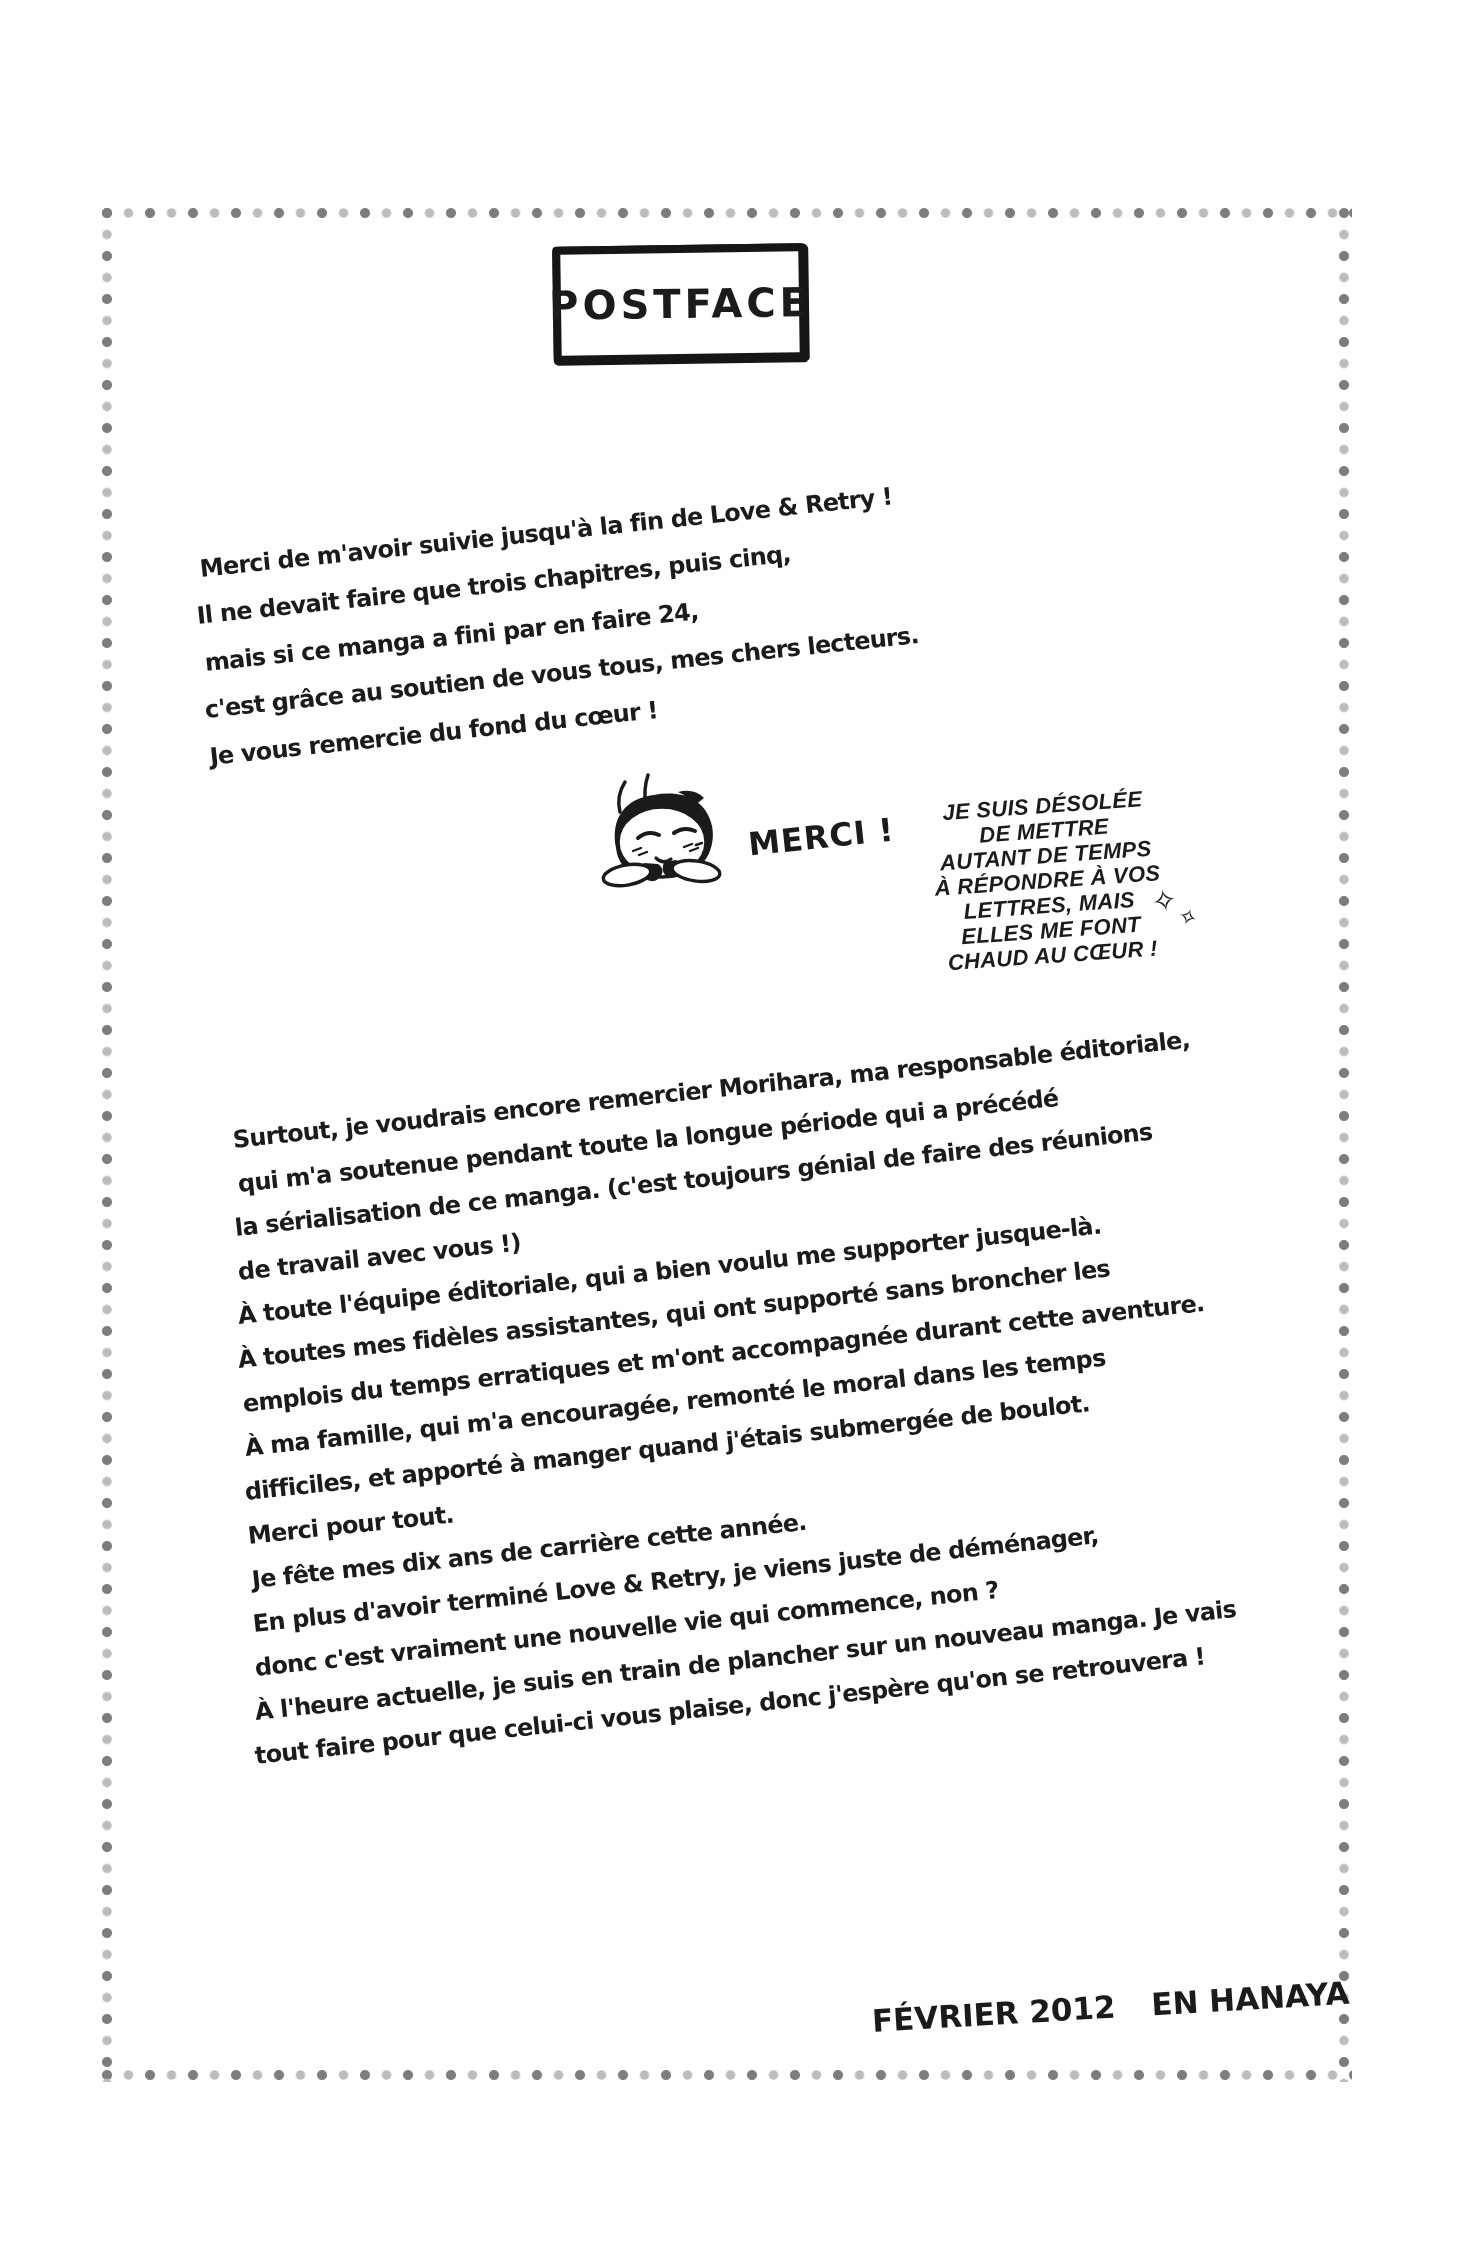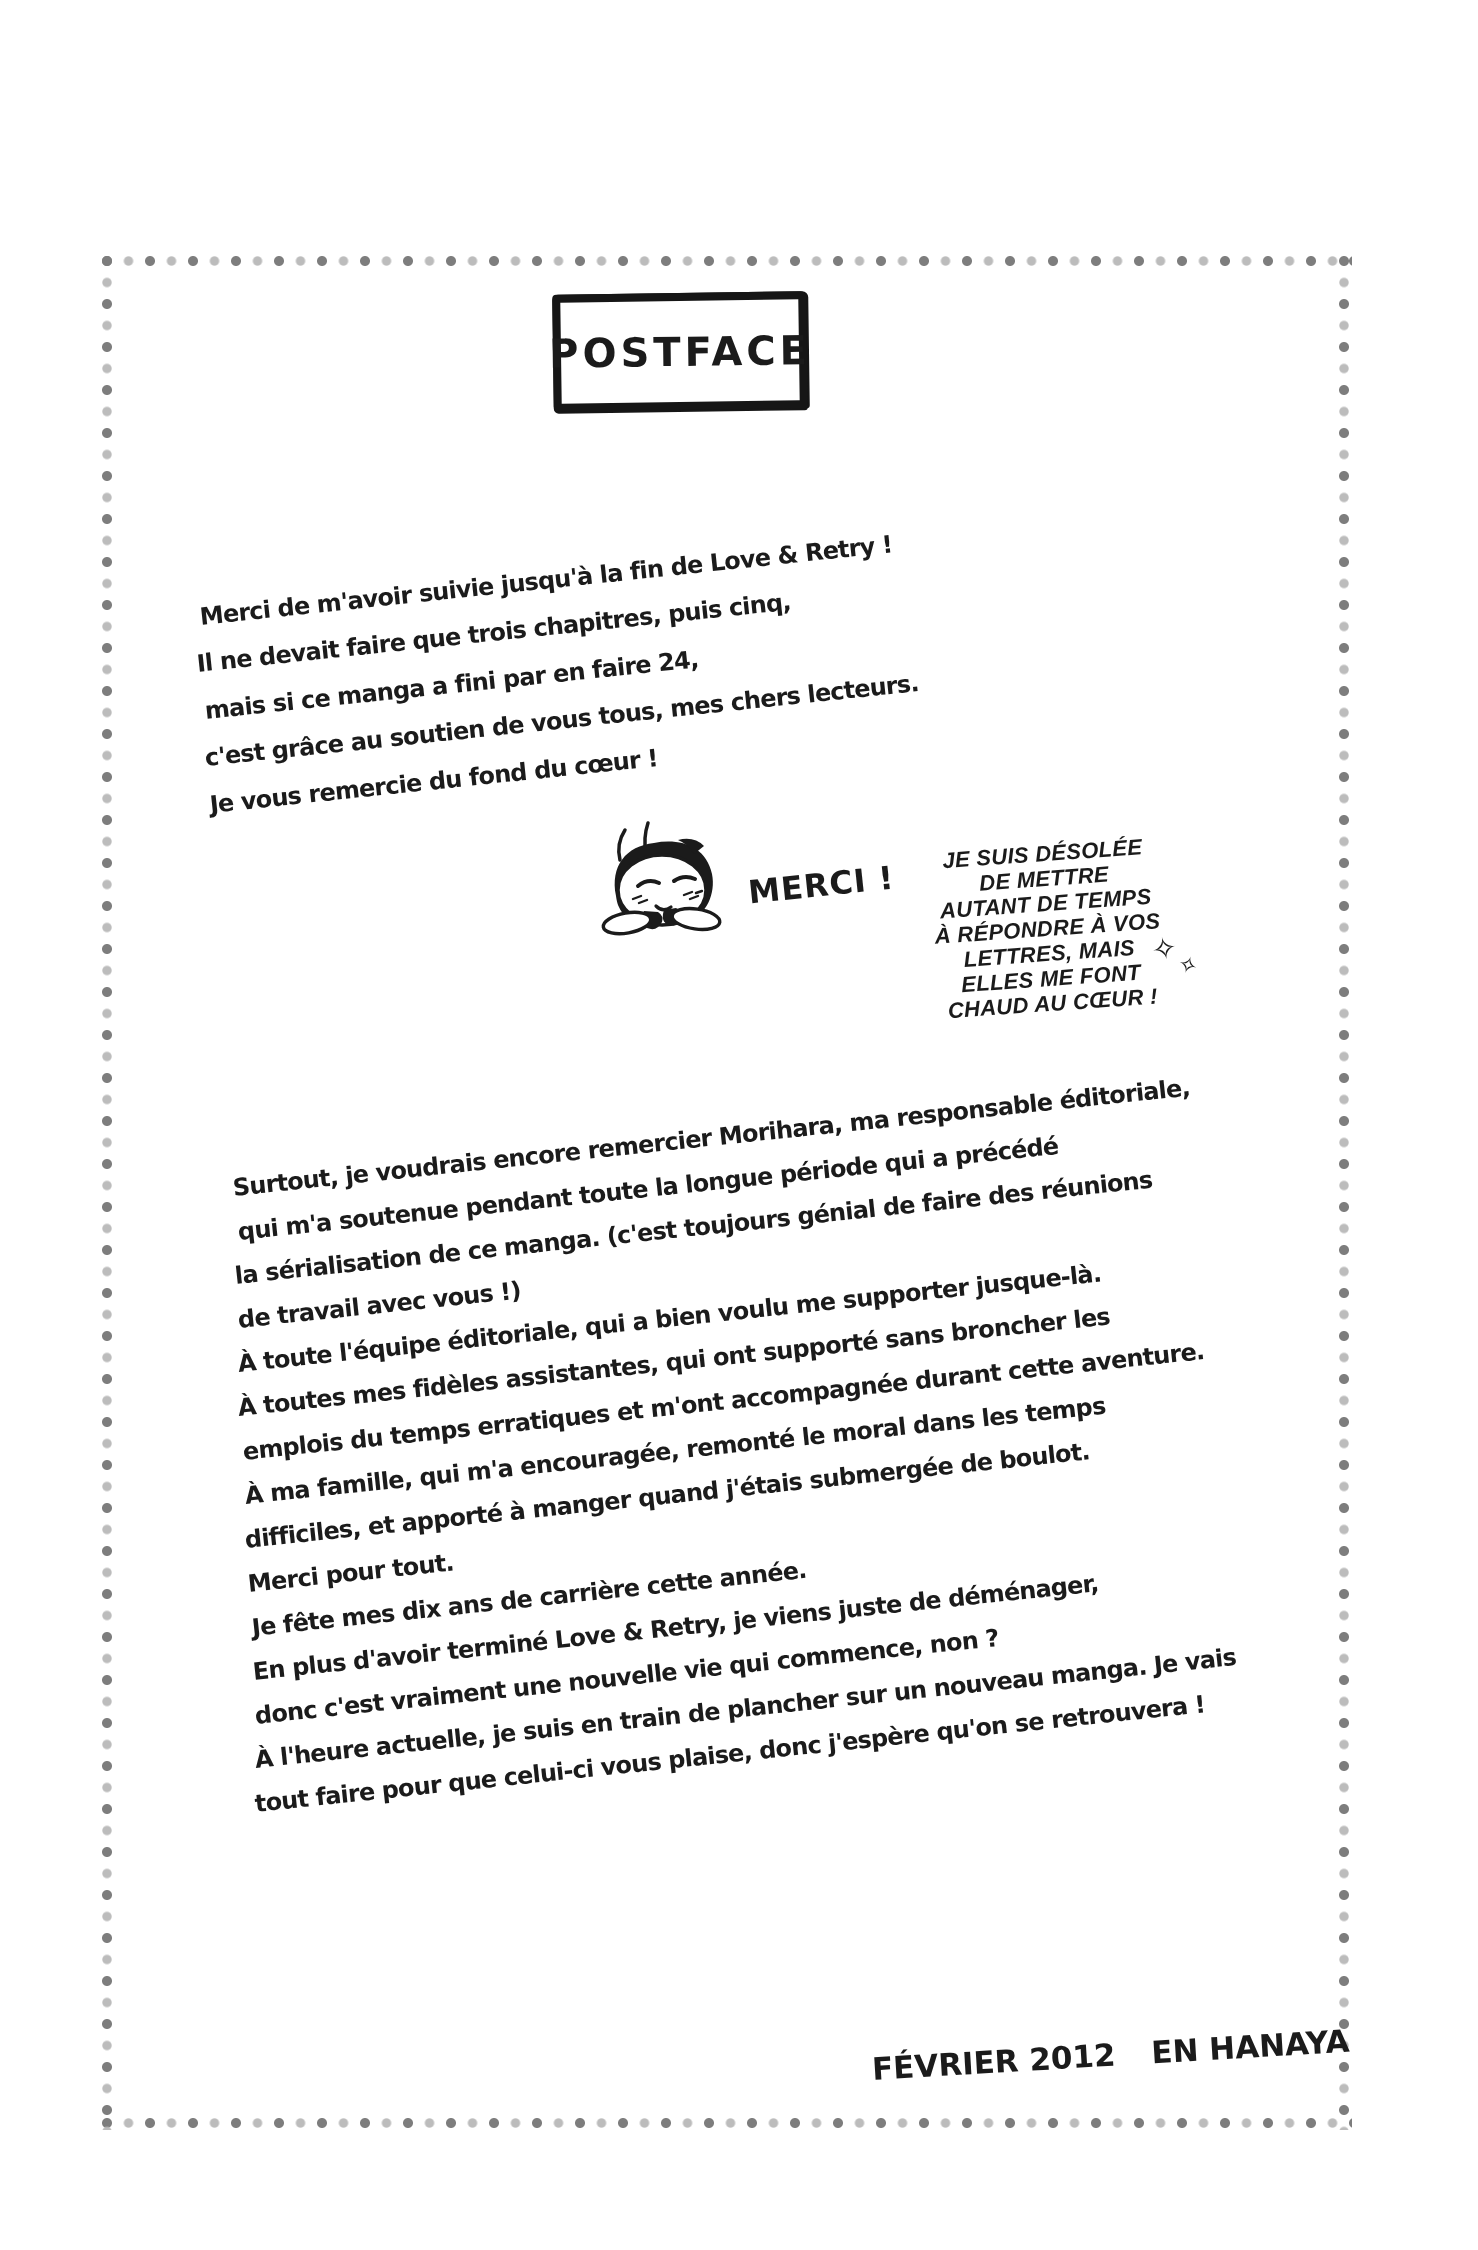--- a/index.html
+++ b/index.html
@@ -4,21 +4,21 @@
 <style>
   html,body{margin:0;padding:0;}
   body{
     width:1478px;height:2250px;
     background:#ffffff;
     font-family:"DejaVu Sans",sans-serif;
     color:#1b1b1b;
     overflow:hidden;
     position:relative;
   }
-  .page{position:absolute;inset:0;margin-top:48px;}
+  .page{position:absolute;inset:0;}
 
   
   .dots{position:absolute;}
   .dots-h{
     left:100px;width:1252px;height:14px;
     background-image:
       radial-gradient(circle at 7px 7px,#7d7d7d 4.5px,rgba(0,0,0,0) 5.5px),
       radial-gradient(circle at 7px 7px,#bcbcbc 4.2px,rgba(0,0,0,0) 5.2px);
     background-size:43px 14px,43px 14px;
     background-position:0 0,21.5px 0;

